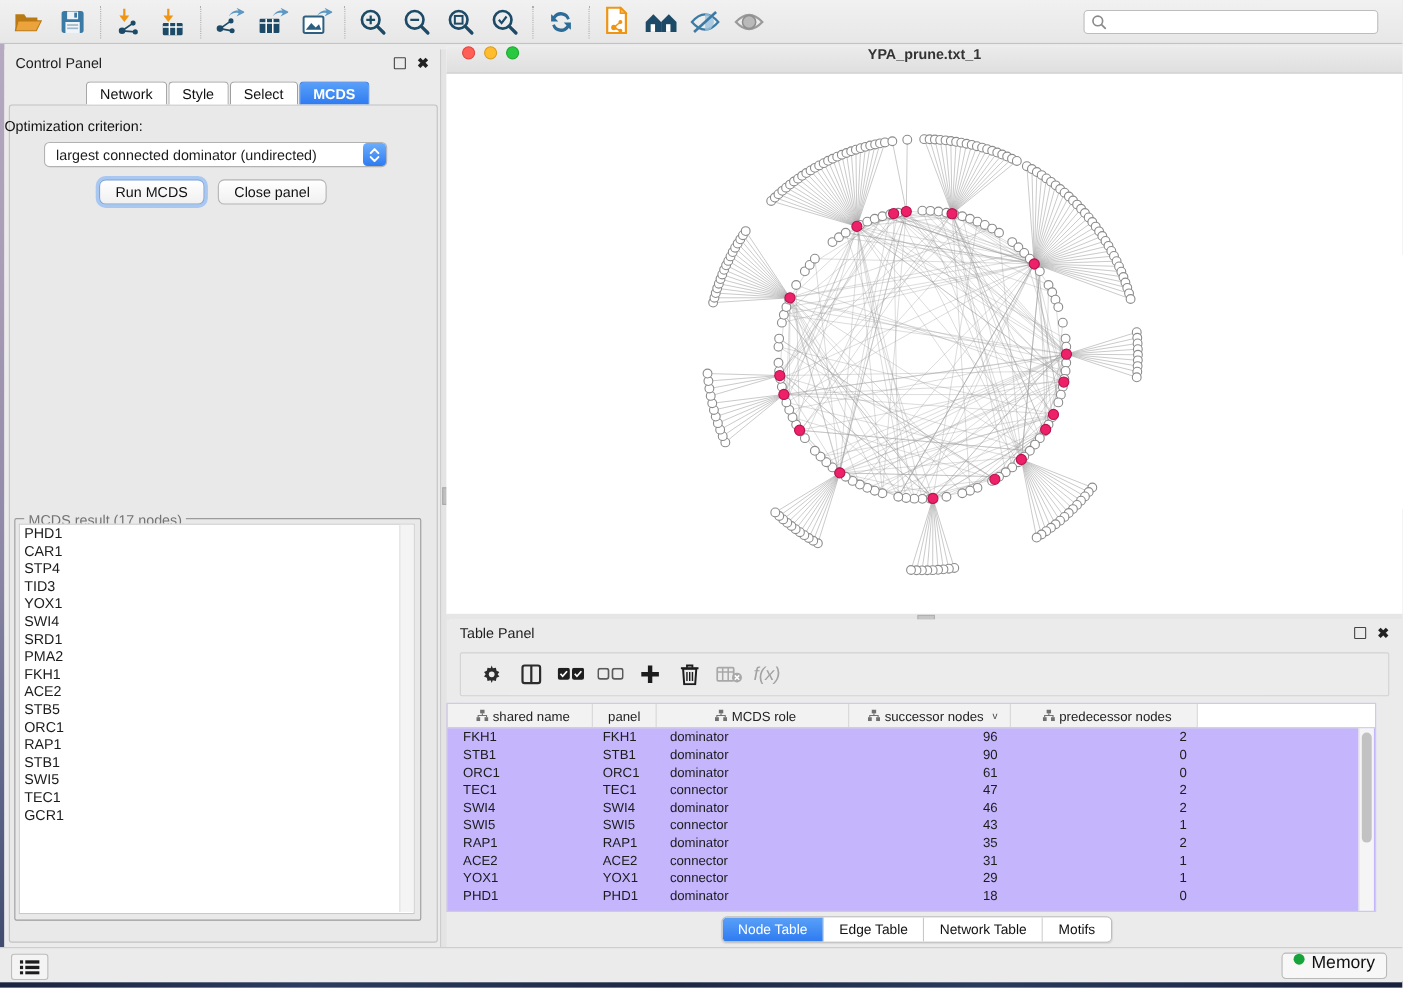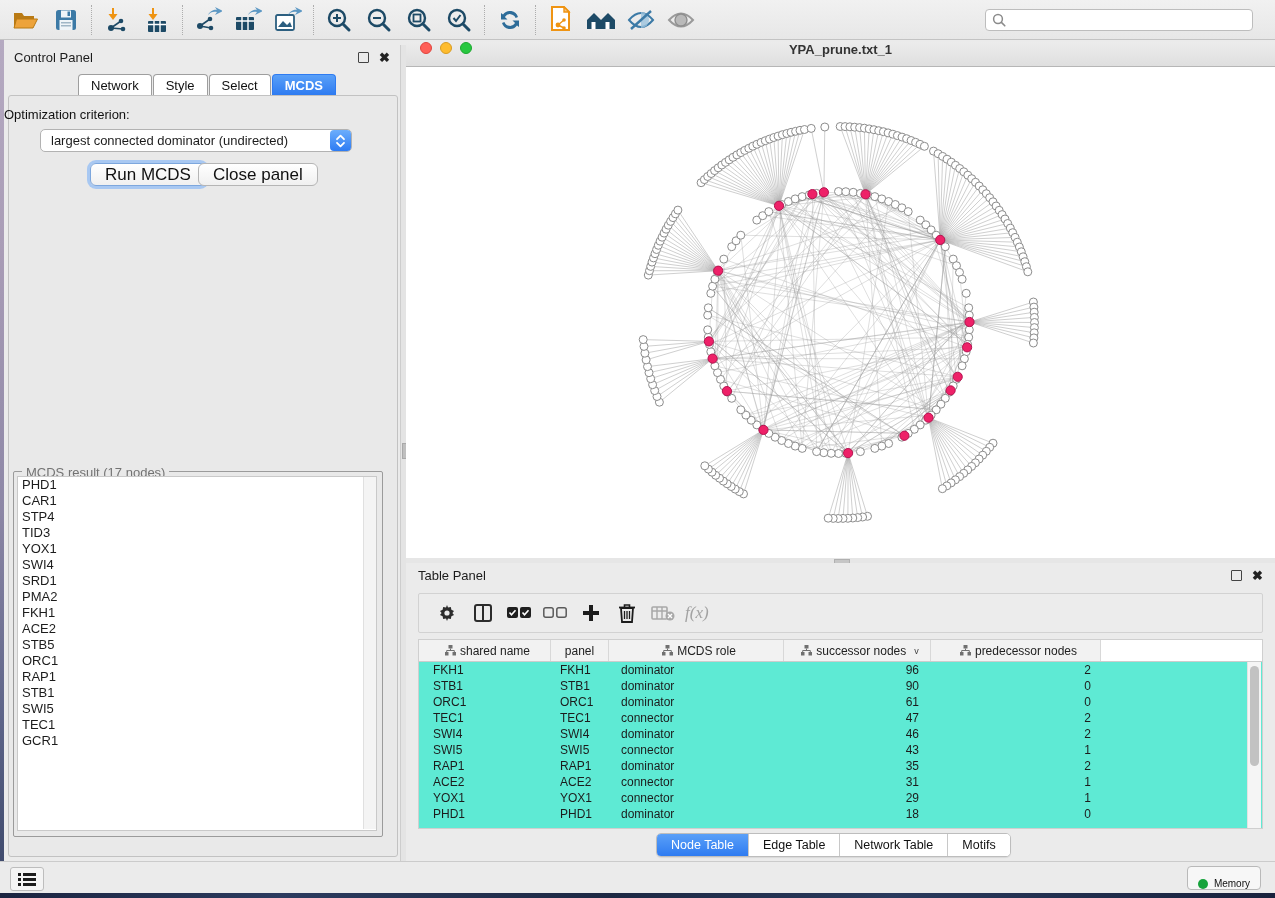--- a/index.html
+++ b/index.html
@@ -33,21 +33,21 @@
   .cp-tab.sel{background:linear-gradient(#59a0f8,#2e7bf1);color:#fff;border-color:#2e7bf1;font-weight:bold}
   #cp-content{position:absolute;left:4px;top:50px;width:388px;height:760px;background:#e9e9e9;
     border:1px solid #c2c2c2;border-radius:3px}
   #opt-label{position:absolute;left:0;top:62px;width:100%;text-align:left;font-size:13px;color:#111}
   #criterion{position:absolute;left:36px;top:84px;width:312px;height:23px;background:#fff;border:1px solid #b2b2b2;
     border-radius:5px;display:flex;align-items:center;font-size:13px;box-sizing:border-box}
   #criterion .val{flex:1;padding-left:10px;white-space:nowrap}
   #criterion .stepper{width:21px;height:21px;border-radius:4px;background:linear-gradient(#6caefc,#2d7bf3);
     display:flex;flex-direction:column;align-items:center;justify-content:center;margin-right:0px}
   .btn{height:23px;border:1px solid #b5b5b5;border-radius:6px;background:linear-gradient(#ffffff,#f0f0f0);
-    font-size:17px;padding:0 14px;display:inline-flex;align-items:center;color:#111}
+    font-size:13px;padding:0 14px;display:inline-flex;align-items:center;color:#111}
   #run-btn{position:absolute;left:86px;top:118px;box-shadow:0 0 0 3px #a8c8f2;border-color:#7da7dd}
   #closep-btn{position:absolute;left:194px;top:118px}
   #mcds-group{position:absolute;left:9px;top:420px;width:370px;height:372px}
   #mcds-border{position:absolute;left:0;top:6px;width:368px;height:364px;border:1px solid #9b9b9b;border-radius:2px}
   #mcds-title{position:absolute;left:9px;top:0;background:#e9e9e9;padding:0 4px;font-size:13px;color:#737373}
   #mcds-list{position:absolute;left:4px;top:11px;width:360px;height:355px;background:#fff;border:1px solid #c9c9c9;
     overflow:hidden;box-sizing:border-box}
   .mcds-item{font-size:13px;line-height:16px;padding-left:4px}
   #mcds-scroll{position:absolute;right:1px;top:1px;width:12px;height:353px;background:#f4f4f4;border-left:1px solid #e0e0e0}
   
@@ -63,22 +63,22 @@
   .tl.red{background:#ff5f57;border:1px solid #e0443e;box-sizing:border-box;margin-left:14px}
   .tl.yellow{background:#febc2e;border:1px solid #d89c22;box-sizing:border-box}
   .tl.green{background:#28c840;border:1px solid #1da82f;box-sizing:border-box}
   #net-title{position:absolute;left:0;width:100%;text-align:center;font-size:13px;font-weight:bold;color:#333}
   #net-canvas{position:relative;width:869px;height:492px;background:#fff}
   
   #table-panel{position:absolute;left:406px;top:563px;width:869px;height:298px;background:#ebebeb}
   #tp-toolbar{position:absolute;left:12px;top:30px;width:845px;height:40px;background:#ececec;
     border:1px solid #d2d2d2;border-radius:2px;display:flex;align-items:center;padding-left:10px;box-sizing:border-box}
   .tp-icon{width:36px;height:30px;display:flex;align-items:center;justify-content:center}
-  #fx-label{font-family:Liberation Serif, serif;font-style:italic;font-size:17px;color:#a2a2a2;margin-left:4px}
-  #node-table{position:absolute;left:12px;top:76px;width:845px;height:190px;background:#5eead4;border:1px solid #cfcfcf;box-sizing:border-box}
+  #fx-label{font-family:Liberation Sans, sans-serif;font-style:italic;font-size:17px;color:#a2a2a2;margin-left:4px}
+  #node-table{position:absolute;left:0;top:76px;width:845px;height:190px;background:#c4b5fd;border:1px solid #cfcfcf;box-sizing:border-box}
   #nt-header{display:flex;height:21px;border-bottom:1px solid #cccccc;background:#f2f2f2;font-size:12px;color:#222}
   .hcell{display:flex;align-items:center;justify-content:center;border-right:1px solid #d8d8d8;box-sizing:border-box;position:relative}
   .hcell .org{margin:0 4px 0 6px}
   .hcell .lbl{white-space:nowrap}
   .hcell .chev{font-size:9px;color:#444;margin-left:8px}
   .c0{width:132px}.c1{width:58px}.c2{width:175px}.c3{width:147px}.c4{width:170px}
   .hfill{flex:1;background:#fff;border-right:none}
   #nt-body{position:relative;height:160px;overflow:hidden;font-size:12px}
   .trow{display:flex;height:16px;line-height:16px}
   .tcell{box-sizing:border-box;white-space:nowrap;overflow:hidden}
@@ -89,21 +89,21 @@
   #bottom-tabs{position:absolute;left:250px;top:270px;display:flex;height:22px;border:1px solid #bdbdbd;border-radius:5px;
     overflow:hidden;background:#fff;box-shadow:0 1px 1px rgba(0,0,0,.08)}
   .bt-tab{padding:0 14px;display:flex;align-items:center;font-size:12.5px;border-right:1px solid #c8c8c8;color:#111;background:#fff}
   .bt-tab:last-child{border-right:none}
   .bt-tab.sel{background:linear-gradient(#5aa0f8,#2e7bf1);color:#fff}
   
   #status-bar{position:absolute;left:0;top:861px;width:1275px;height:31px;background:#ebebeb;border-top:1px solid #cbcbcb}
   #list-btn{position:absolute;left:10px;top:5px;width:32px;height:22px;background:#f4f4f4;border:1px solid #bdbdbd;
     border-radius:3px;display:flex;align-items:center;justify-content:center}
   #memory-btn{position:absolute;right:14px;top:4px;height:22px;border:1px solid #b9b9b9;border-radius:4px;
-    background:#f7f7f7;display:flex;align-items:flex-end;padding:0 10px;font-size:10px;color:#111}
+    background:#f7f7f7;display:flex;align-items:flex-start;padding:0 10px;font-size:16px;color:#111}
   #memory-dot{width:10px;height:10px;border-radius:50%;background:#17a33c;margin-right:6px}
 </style>
 </head>
 <body>
 
 <div id="toolbar">
   <span class="tbtn">
       <svg width="26" height="22" viewBox="0 0 26 22">
         <path d="M1 4h8l2 3h10v3H6L2 19H1z" fill="#b97a14"></path>
         <path d="M3.5 10h21L20 19H1z" fill="#eda33b" stroke="#b97a14" stroke-width="1"></path>

